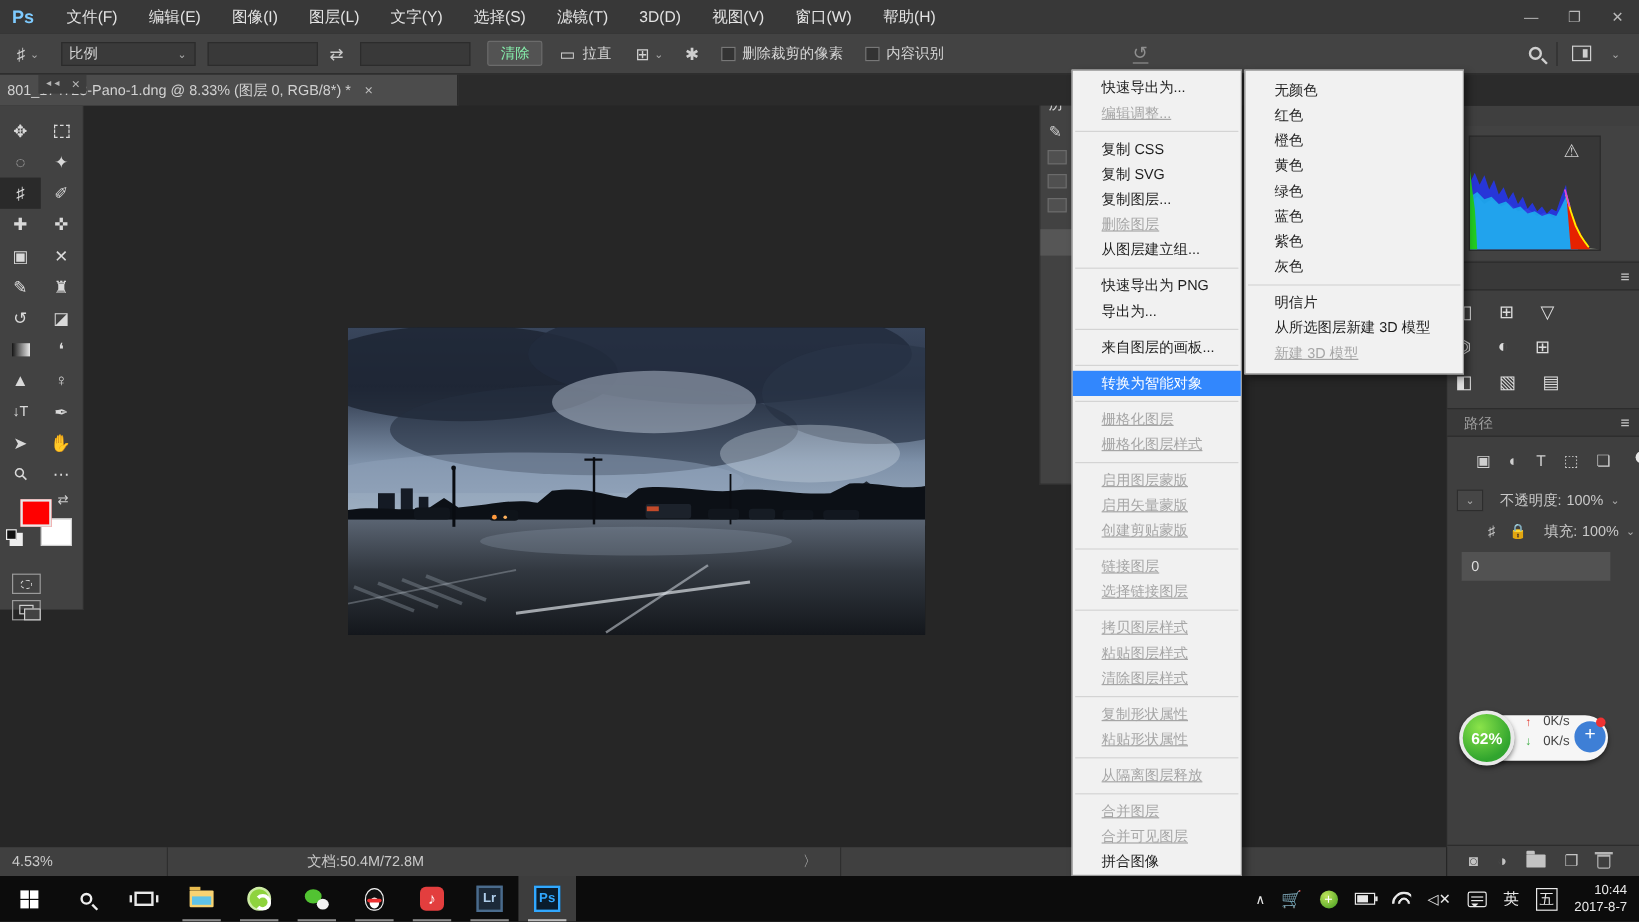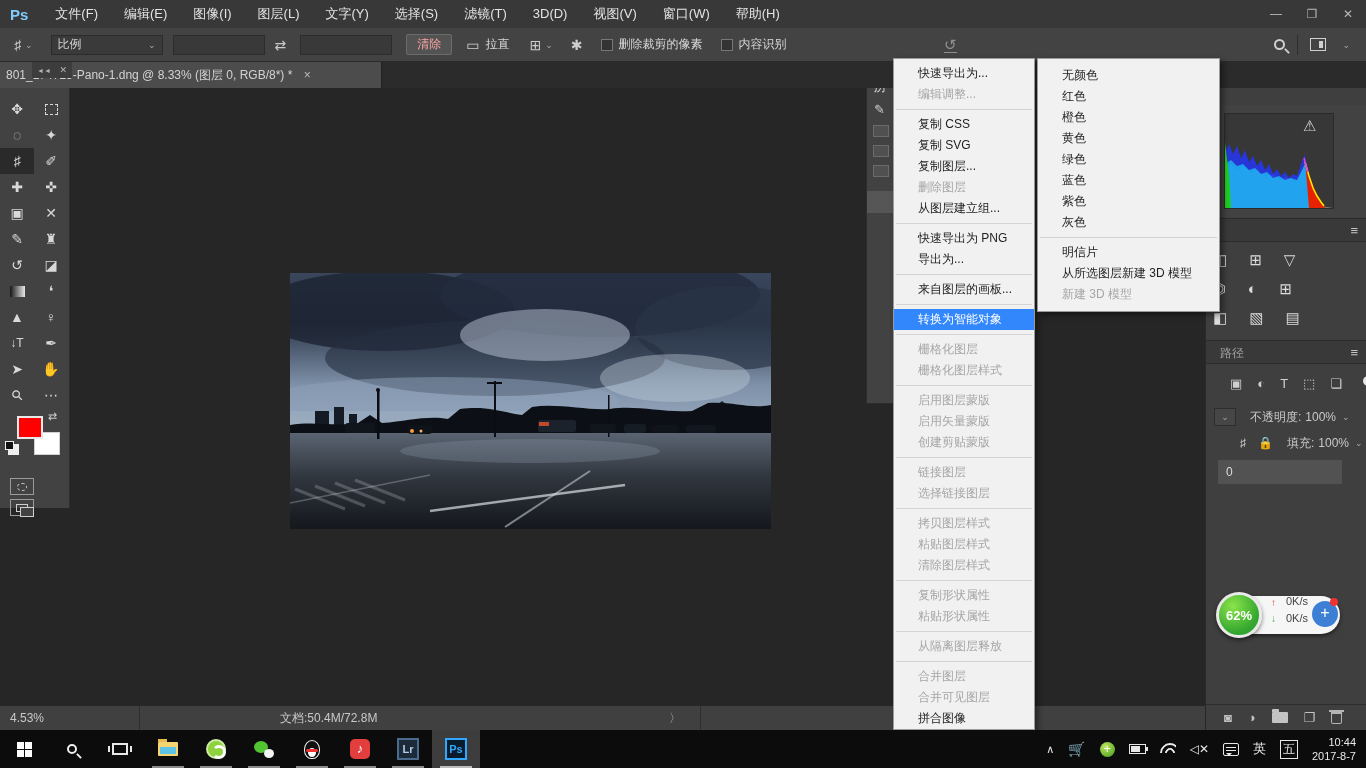--- a/index.html
+++ b/index.html
@@ -22,21 +22,21 @@
     font-size:12px; z-index:5; }
   .opt-ico { color:#cfcfcf; font-size:14px; margin-left:14px; }
   .chev { color:#a9a9a9; font-size:9px; margin:0 4px; }
   .sel { background:#3a3a3a; border:1px solid #2b2b2b; height:20px; width:112px;
     display:flex; align-items:center; padding:0 6px; margin-left:14px; }
   .sel .cv { margin-left:auto; font-size:9px; color:#aaa; }
   .fld { background:#393939; border:1px solid #2c2c2c; height:20px; width:92px; margin-left:10px;
     color:#ddd; font-size:12px; padding:0 4px; }
   .swap { color:#c9c9c9; font-size:14px; margin:0 4px 0 10px; }
   .btn { background:#535353; border:1px solid #6b6b6b; height:21px; padding:0 10px;
-    color:#fca5a5; font-size:12px; line-height:19px; margin-left:14px; border-radius:2px; }
+    color:#86efac; font-size:12px; line-height:19px; margin-left:14px; border-radius:2px; }
   .lbl { margin-left:6px; }
   .cb { width:12px; height:12px; background:#333; border:1px solid #777; margin-left:18px; }
   .grid-ico { margin-left:20px; }
   #resetbtn { position:absolute; left:944px; color:#8f8f8f; font-size:15px;
     border-bottom:1px solid #8f8f8f; line-height:15px; }
   #opt-right { margin-left:auto; display:flex; align-items:center; margin-right:12px; gap:12px; }
   .vdiv { width:1px; height:20px; background:#2e2e2e; }
   .mag { width:11px; height:11px; border:2px solid #cfcfcf; border-radius:50%; position:relative; display:inline-block; }
   .mag::after { content:""; position:absolute; width:6px; height:2px; background:#cfcfcf;
     transform:rotate(45deg); left:8px; top:9px; }
@@ -91,21 +91,21 @@
   #histstrip .tb { padding:4px 0 6px 7px; }
   #histstrip .hico { padding-left:7px; font-size:13px; color:#cfcfcf; }
   .snap { width:16px; height:12px; border:1px solid #6b6b6b; background:#505050; margin:8px 0 0 6px; }
   .hrow-sel { width:100%; height:22px; background:#565656; margin-top:14px; }
 
   
   #cmenu { left:893px; top:58px; width:142px; height:672px; background:#f1f1f1;
     border:1px solid #9b9b9b; box-shadow:3px 3px 6px rgba(0,0,0,.45); z-index:50;
     padding-top:4px; font-size:12px; color:#1e1e1e; }
   .mi { height:21px; line-height:21px; padding-left:24px; white-space:nowrap; }
-  .mi.dis { color:#a6a6a6; }
+  .mi.dis { color:#a6a6a6;text-decoration:underline; }
   .mi.hl { background:#3287fd; color:#fff; }
   .msep { height:0; border-top:1px solid #d4d4d4; margin:4px 2px; }
 
   
   #smenu { left:1037px; top:58px; width:183px; height:254px; background:#f1f1f1;
     border:1px solid #9b9b9b; box-shadow:3px 3px 6px rgba(0,0,0,.45); z-index:51;
     padding-top:6px; font-size:12px; color:#1e1e1e; }
   #smenu .mi { height:21px; line-height:21px; }
 
   
@@ -158,21 +158,21 @@
   #wplus { position:absolute; left:96px; top:9px; width:26px; height:26px; border-radius:50%;
     background:#3e7fd6; color:#fff; font-size:16px; text-align:center; line-height:24px; }
   #wdot { position:absolute; left:114px; top:6px; width:8px; height:8px; border-radius:50%; background:#e33; }
 
   
   #statusbar { left:0; top:706px; width:1205px; height:24px; background:#404040; z-index:3;
     color:#c9c9c9; font-size:12px; }
   #zoomfld { position:absolute; left:0; top:0; width:140px; height:24px; line-height:24px;
     padding-left:10px; border-right:1px solid #2e2e2e; }
   #docfld { position:absolute; left:141px; top:0; width:560px; height:33px; line-height:24px;
-    border-right:1px solid #2e2e2e;padding-left:24px; }
+    border-right:1px solid #2e2e2e; }
   #docfld .t { margin-left:115px; }
   #docfld .gt { position:absolute; left:528px; color:#b5b5b5; }
 
   
   #taskbar { left:0; top:730px; width:1366px; height:38px; background:#0c0c0c; z-index:70;
     display:flex; align-items:stretch; }
   .tslot { width:48px; display:flex; align-items:center; justify-content:center; position:relative; }
   .tslot.run::after { content:""; position:absolute; left:8px; right:8px; bottom:0; height:2px; background:#8a8a8a; }
   .tslot.active { background:#3d3d3d; }
   .tslot.active::after { background:#bcbcbc; }

